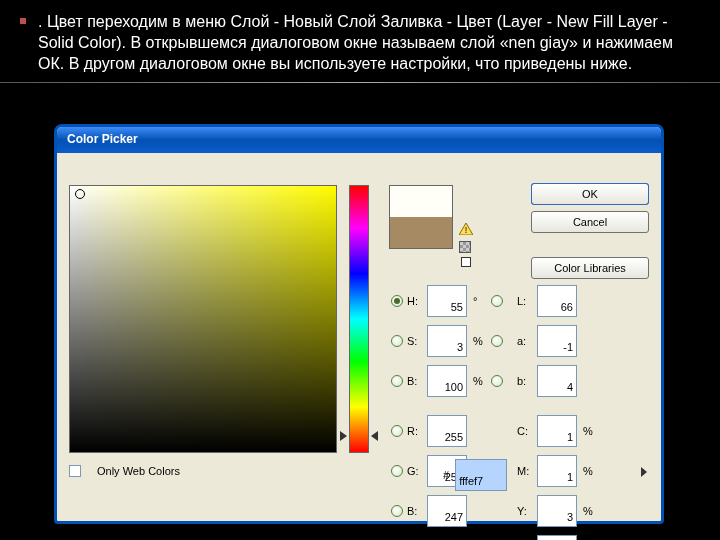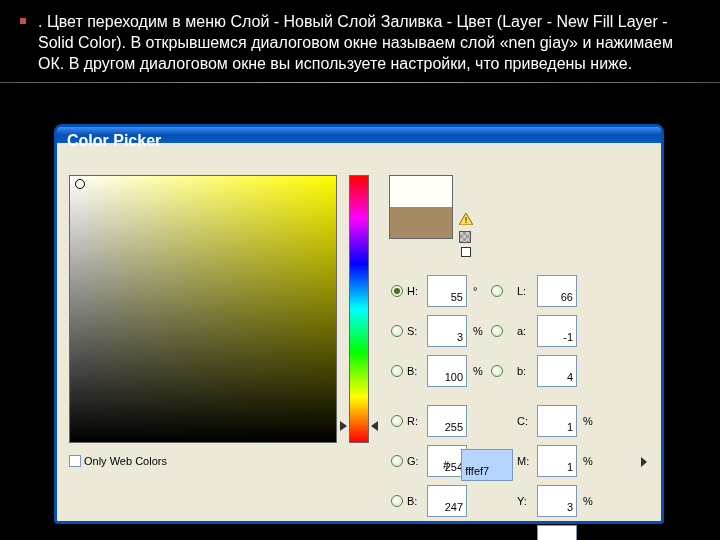--- a/index.html
+++ b/index.html
@@ -35,26 +35,26 @@
     position: absolute;
     left: 54px; top: 124px;
     width: 610px;
     height: 400px;
     border: 3px solid #0451b5;
     border-radius: 8px 8px 4px 4px;
     background: #ece9d8;
     box-shadow: 2px 2px 6px rgba(0,0,0,.4);
   }
   .titlebar {
-    height: 16px;
+    height: 26px;
     background: linear-gradient(to bottom, #3e8df7, #0451b5 50%, #0a5cc9);
     border-radius: 5px 5px 0 0;
     color: #fff;
     font-weight: bold;
-    font-size: 16px;
+    font-size: 12px;
     padding: 5px 10px;
   }
   .body {
     padding: 10px 10px 6px 12px;
     position: relative;
     height: calc(100% - 26px);
   }
   .pick-label { margin-bottom: 6px; font-size: 11px; }
   .sv-field {
     position: absolute;
@@ -169,26 +169,26 @@
     font-size: 11px;
   }
   .unit { padding-left: 2px; font-size: 11px; }
   .lbl { font-size: 11px; }
   .hex-row {
     position: absolute;
     left: 386px; top: 306px;
     display: flex; align-items: center; gap: 6px;
   }
   .fbox.hex {
-    width: 52px; background: #b5d5ff; text-align: left; margin-left: 6px;
+    width: 52px; background: #b5d5ff; text-align: left;
   }
   .web-row {
     position: absolute;
     left: 12px; top: 312px;
-    display: flex; align-items: flex-end; gap: 3px;
+    display: flex; align-items: flex-end; gap: 16px;
     font-size: 11px;
   }
   .checkbox {
     width: 12px; height: 12px;
     border: 1px solid #7a98b8;
     background: #fff;
   }
   .right-arrow {
     position: absolute;
     right: 14px; top: 314px;
@@ -225,21 +225,24 @@
     </div>
 
     <svg class="warn-tri" viewBox="0 0 14 12">
         <polygon points="7,0 14,12 0,12" fill="#ffdf5a" stroke="#8a6a00"></polygon>
         <text x="7" y="10" text-anchor="middle" font-size="9" fill="#000">!</text>
       </svg>
     <div class="warn-cube"></div>
     <div class="warn-sq"></div>
 
     <div class="buttons">
+      <div class="btn ok">OK</div>
+      <div class="btn">Cancel</div>
       <div style="height:12px"></div>
+      <div class="btn">Color Libraries</div>
     </div>
 
     <div class="fields">
 
       <span class="radio on"></span>
       <span class="lbl">H:</span>
       <div class="fbox">55</div>
       <span class="unit">°</span>
       <span class="radio"></span>
       <span class="lbl">L:</span>

